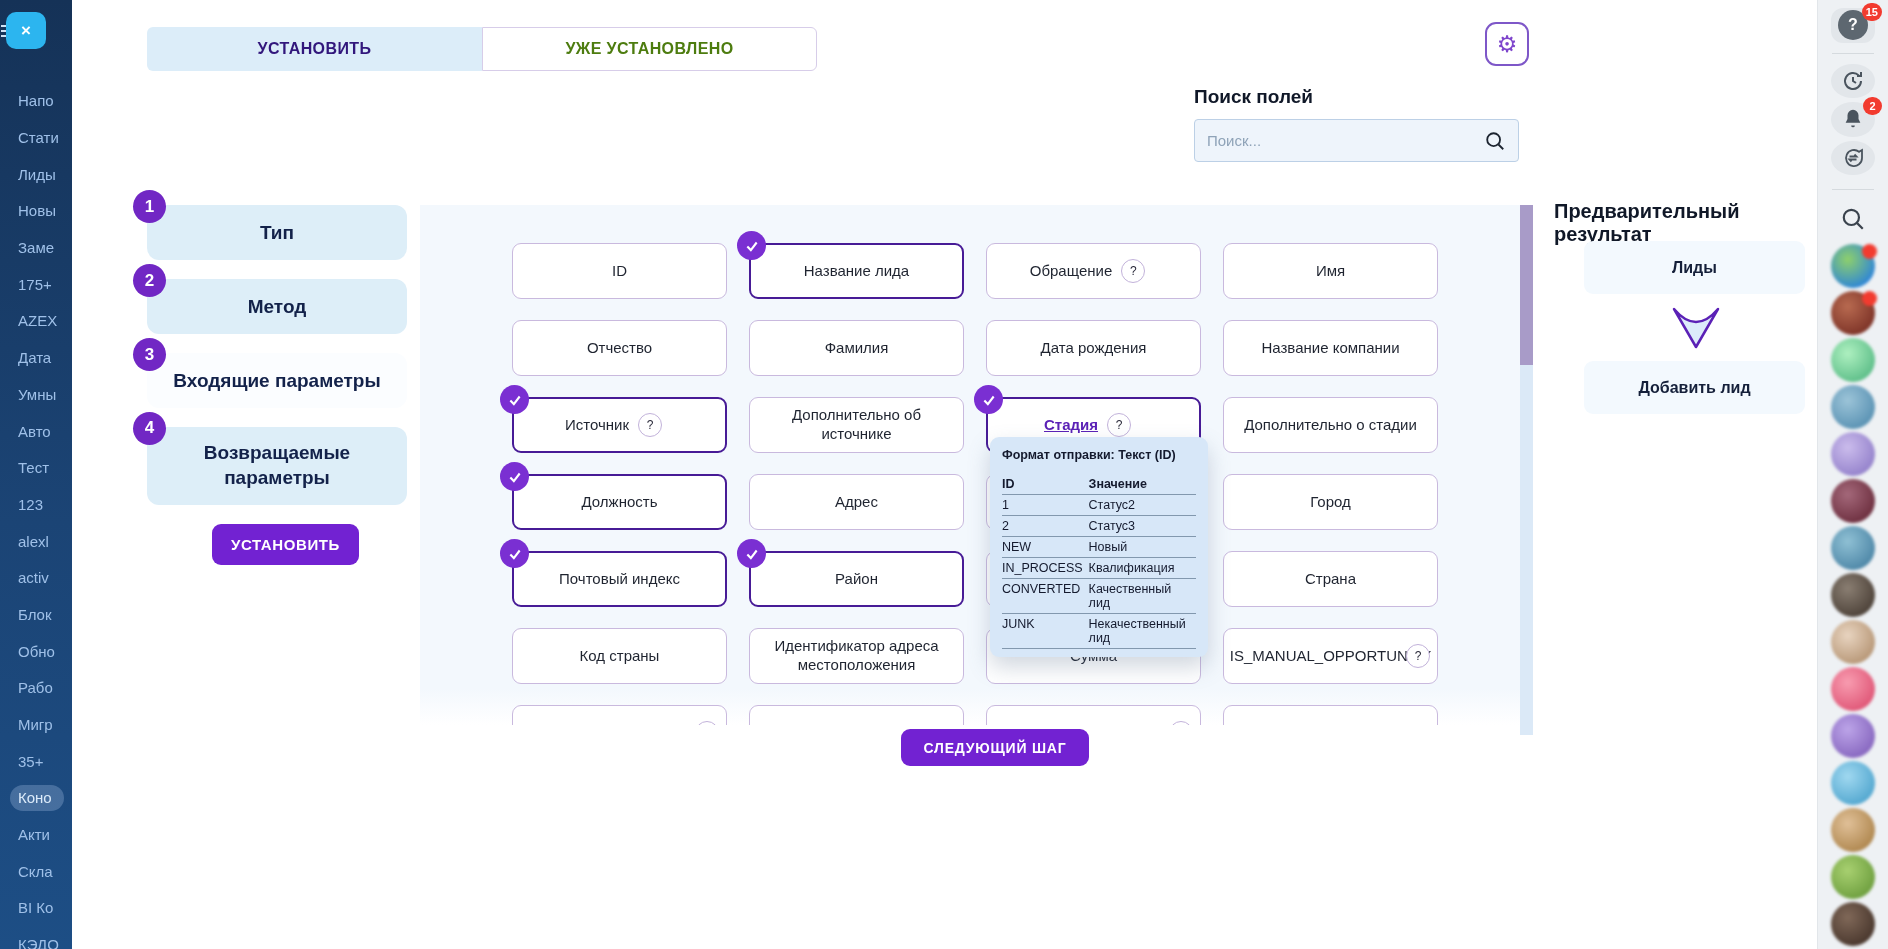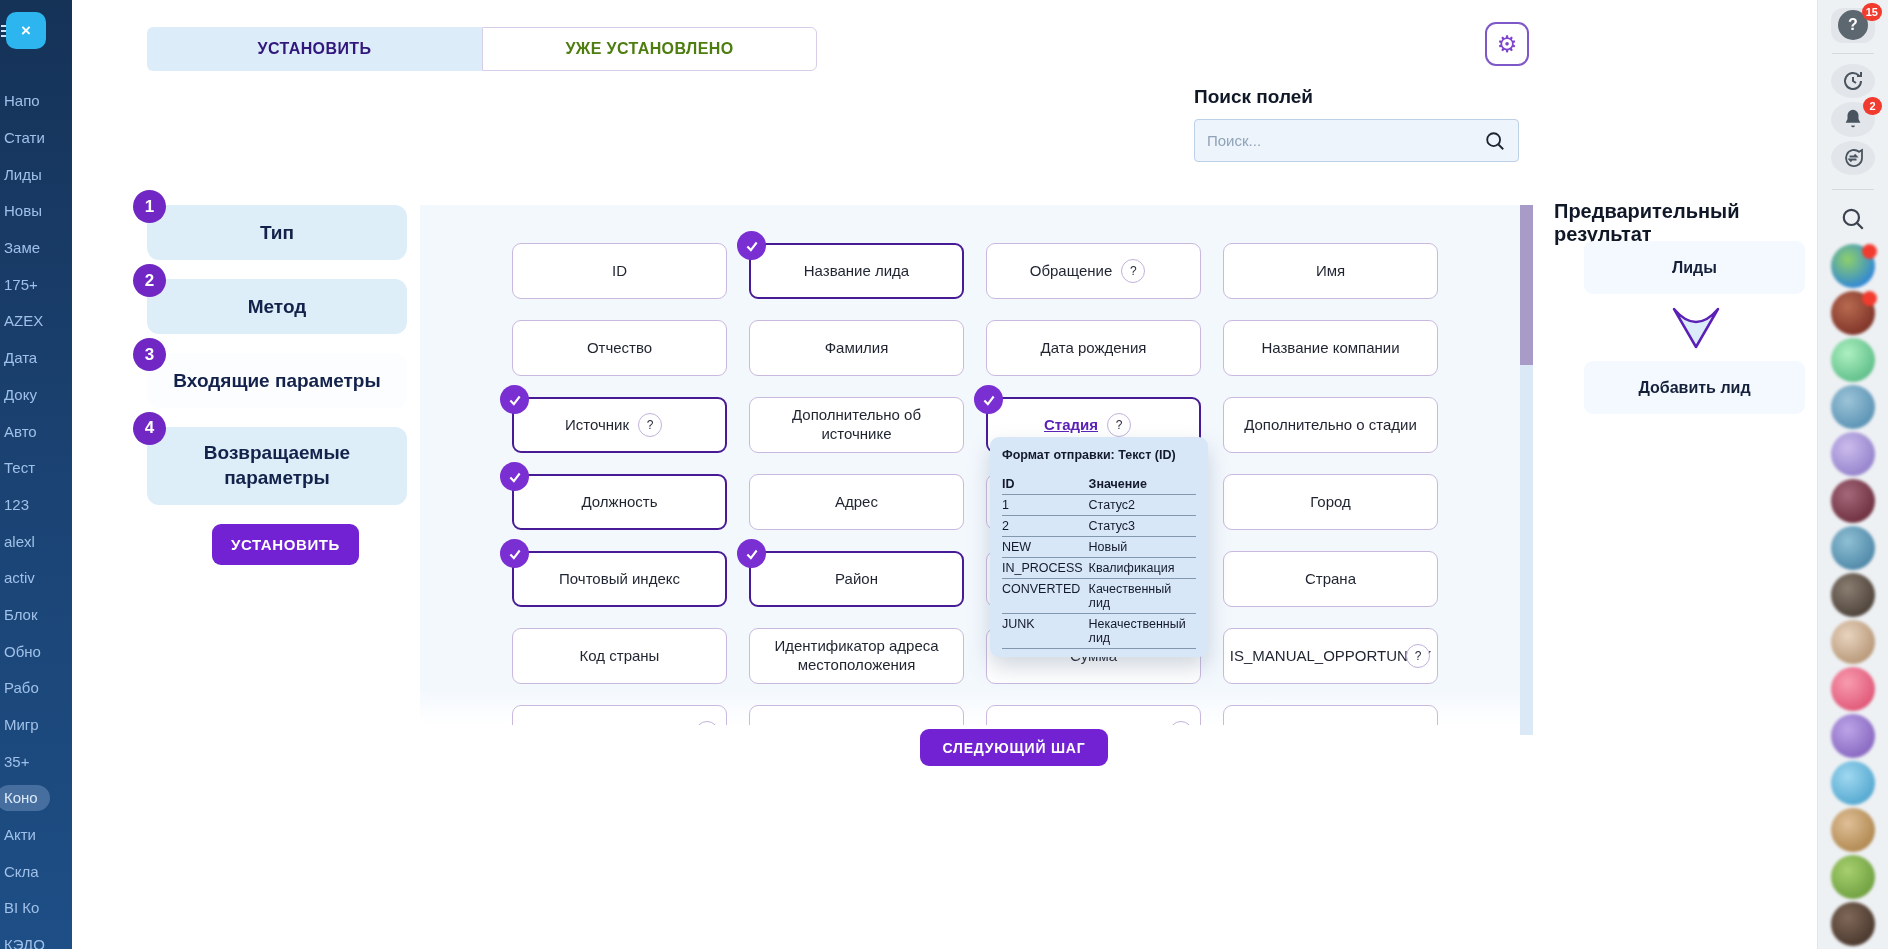--- a/index.html
+++ b/index.html
@@ -8,21 +8,21 @@
   .app { position:relative; width:1888px; height:949px; }
 
   
   .sidebar { position:absolute; left:0; top:0; width:72px; height:949px;
     background:linear-gradient(180deg,#153257 0%,#1b4475 55%,#1d4e85 100%); overflow:hidden; }
   .hamburger { position:absolute; left:1px; top:22px; width:14px; color:#cfe2f4; font-size:15px; line-height:6px; }
   .hamburger span{display:block;border-top:2px solid #cfe2f4;margin:3px 0;width:12px;}
   .close-btn { position:absolute; left:6px; top:12px; width:40px; height:37px; border:none;
     background:#2cb5ef; border-radius:10px; color:#fff; font-size:17px; font-weight:700; cursor:pointer; }
   .side-nav { position:absolute; left:0; top:83px; width:72px; }
-  .side-item { height:36.7px; display:flex; align-items:center; padding-left:4px;
+  .side-item { height:36.7px; display:flex; align-items:center; padding-left:18px;
     color:#9fc0e8; font-size:15px; white-space:nowrap; cursor:pointer; }
   .side-item.active .pill { background:rgba(140,170,210,.38); color:#dcebfa; }
   .side-item .pill { padding:4px 12px 5px 8px; margin-left:-8px; border-radius:14px; }
 
   
   .modal { position:absolute; left:72px; top:0; width:1745px; height:949px; background:#fff; }
 
   .tab { position:absolute; top:27px; height:44px; width:335px; display:flex; align-items:center;
     justify-content:center; font-size:16px; font-weight:700; letter-spacing:.4px; cursor:pointer; }
   .tab-install { left:75px; background:#dcedf9; color:#32177c; border-radius:6px 0 0 6px; }
@@ -75,21 +75,21 @@
 
   
   .tooltip { position:absolute; left:918px; top:437px; width:218px; background:#d7e7f8; border-radius:9px;
     padding:11px 12px 8px 12px; z-index:6; box-shadow:0 10px 22px rgba(90,110,140,.28); font-size:12.5px; color:#141a2e; }
   .tooltip .tt-title { font-weight:700; margin-bottom:13px; }
   .tt-table { width:100%; border-collapse:collapse; }
   .tt-table th { text-align:left; font-weight:700; padding:2px 0 3px 0; border-bottom:1px solid #8298ae; }
   .tt-table td { padding:3px 0; border-bottom:1px solid #8298ae; vertical-align:top; }
   .tt-table .c1 { width:82px; padding-right:6px; }
 
-  .next-btn { position:absolute; left:848px; top:729px; width:188px; height:37px; background:#7222d2;
+  .next-btn { position:absolute; left:829px; top:729px; width:188px; height:37px; background:#7222d2;
     border:none; border-radius:9px; color:#fff; font-size:14px; font-weight:800; letter-spacing:.8px; cursor:pointer; }
 
   
   .preview-title { position:absolute; left:1482px; top:200px; font-size:20px; font-weight:800; color:#101828; }
   .pcard { position:absolute; left:1512px; width:221px; height:53px; background:#f3f9fe; border-radius:9px;
     display:flex; align-items:center; justify-content:center; font-size:16px; font-weight:700; color:#15203a; }
   .pcard.src { top:241px; } .pcard.dst { top:361px;text-align:right; }
   .parrow { position:absolute; left:1598px; top:305px; }
 
   
@@ -145,21 +145,21 @@
         <div class="side-item">
           <span class="pill">175+</span>
         </div>
         <div class="side-item">
           <span class="pill">AZEX</span>
         </div>
         <div class="side-item">
           <span class="pill">Дата</span>
         </div>
         <div class="side-item">
-          <span class="pill">Доку</span>
+          <span class="pill">Умны</span>
         </div>
         <div class="side-item">
           <span class="pill">Авто</span>
         </div>
         <div class="side-item">
           <span class="pill">Тест</span>
         </div>
         <div class="side-item">
           <span class="pill">123</span>
         </div>

